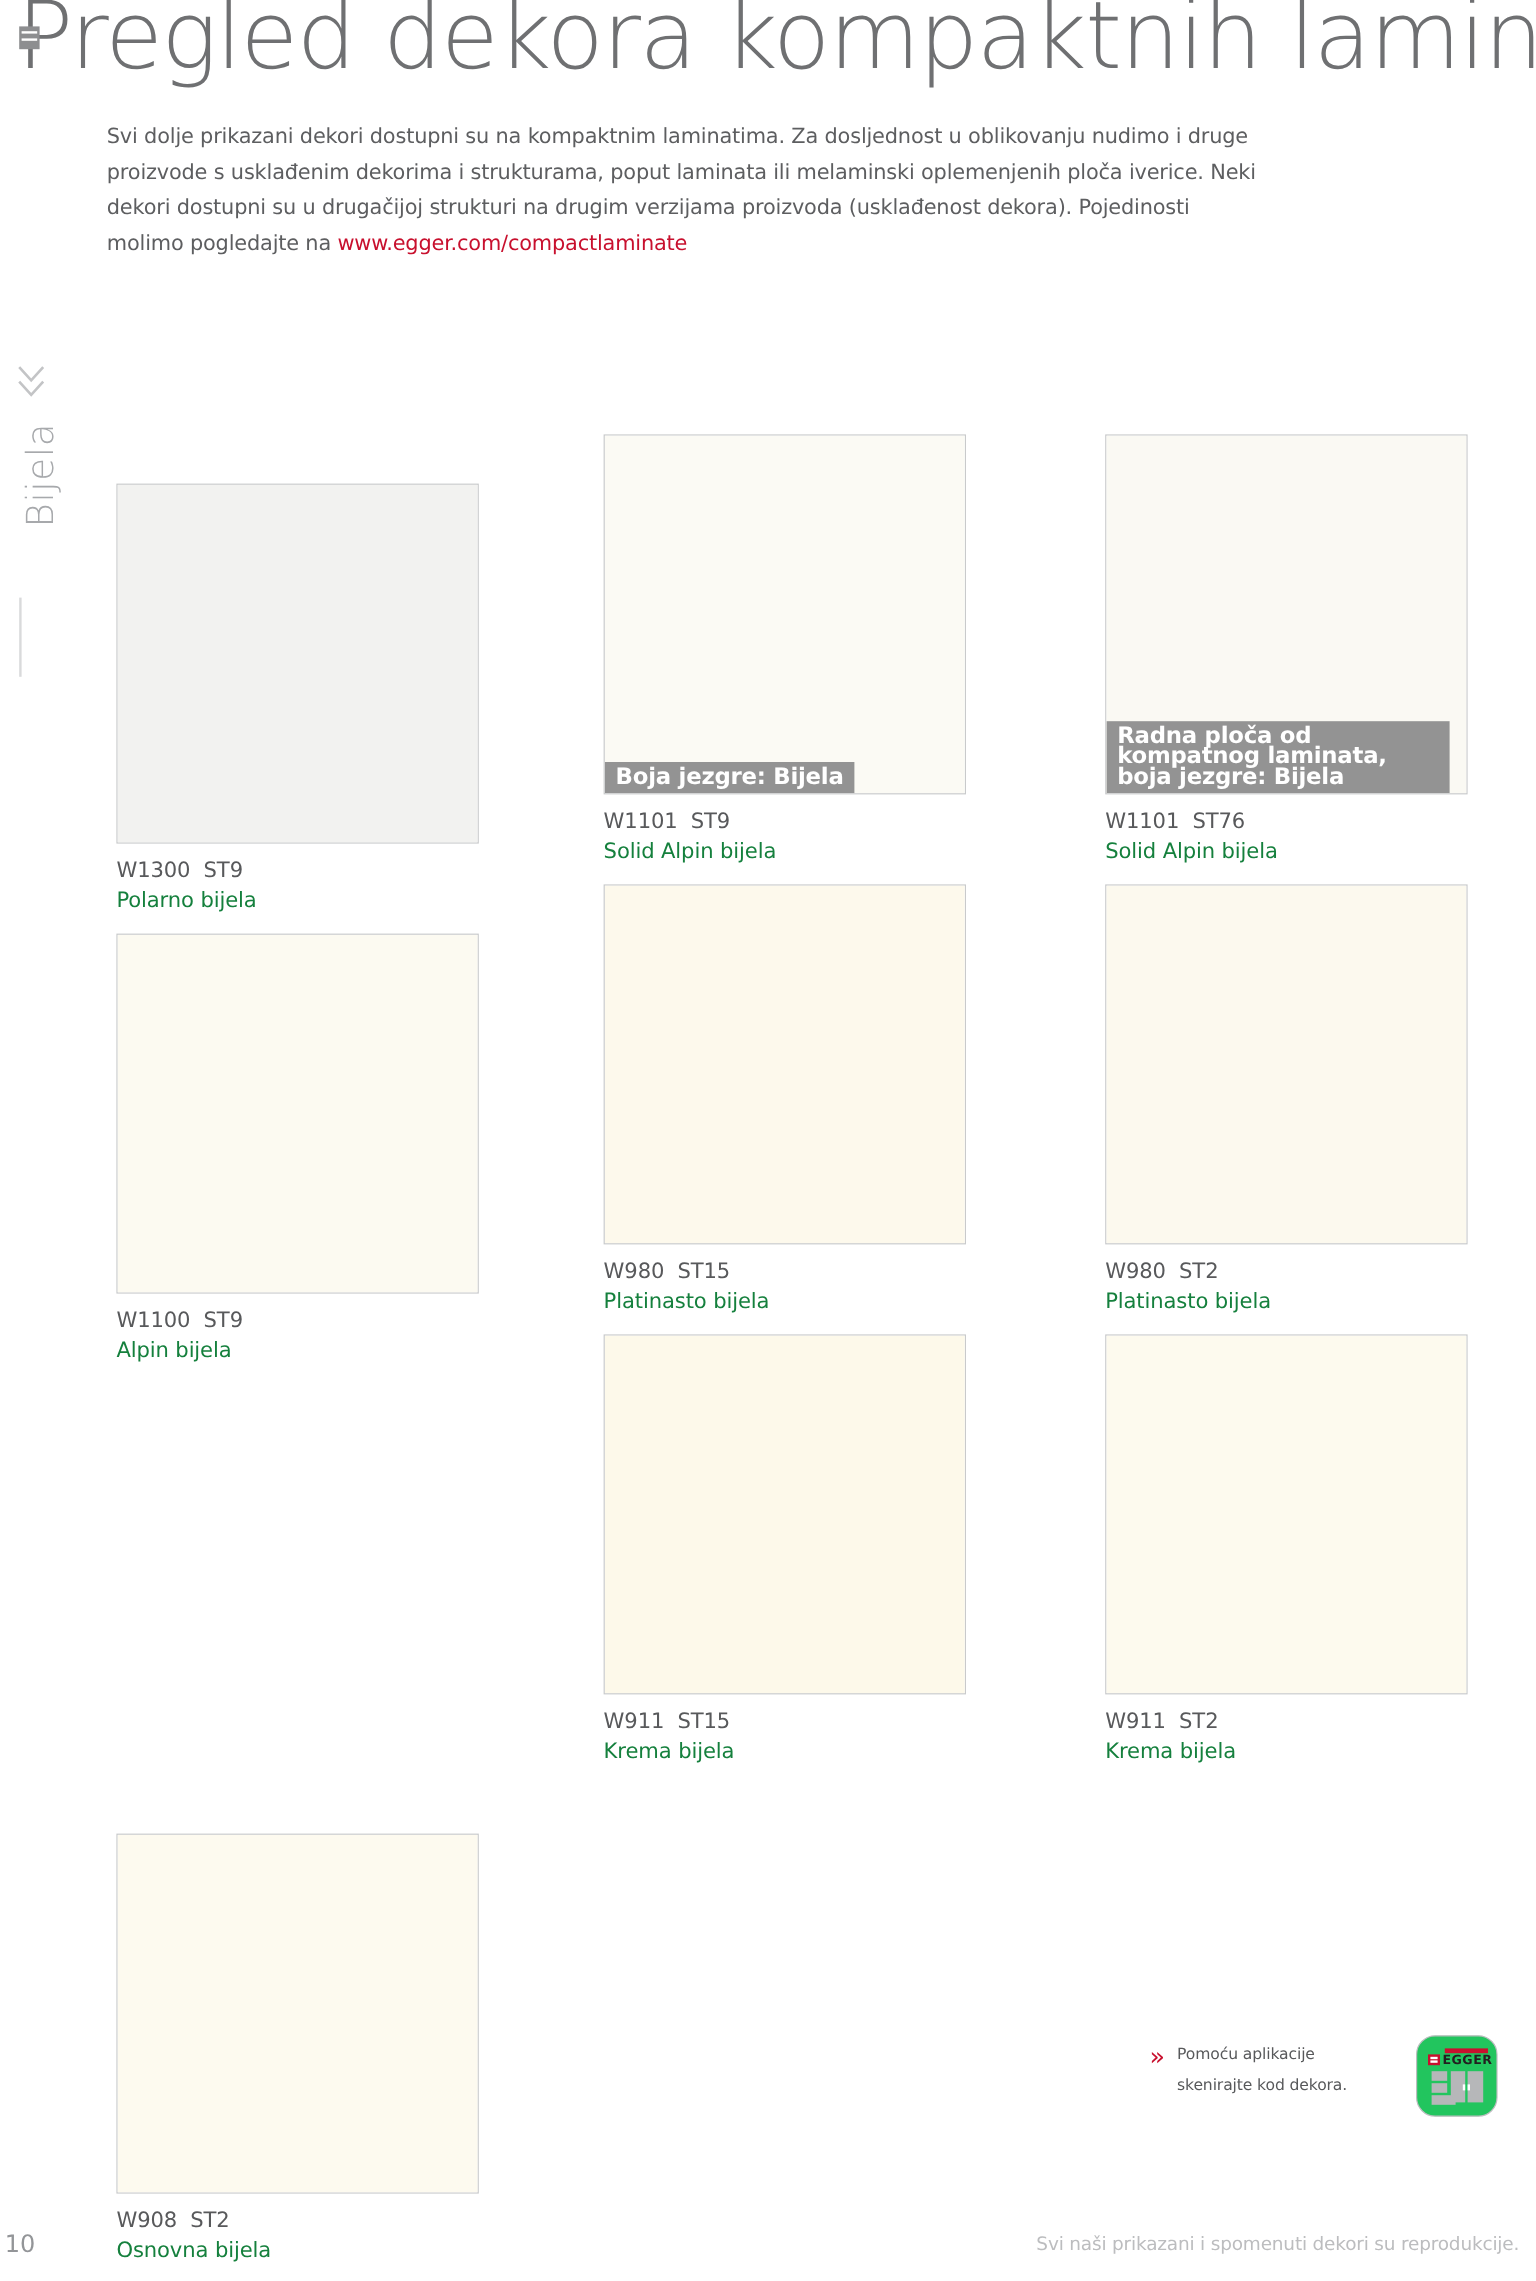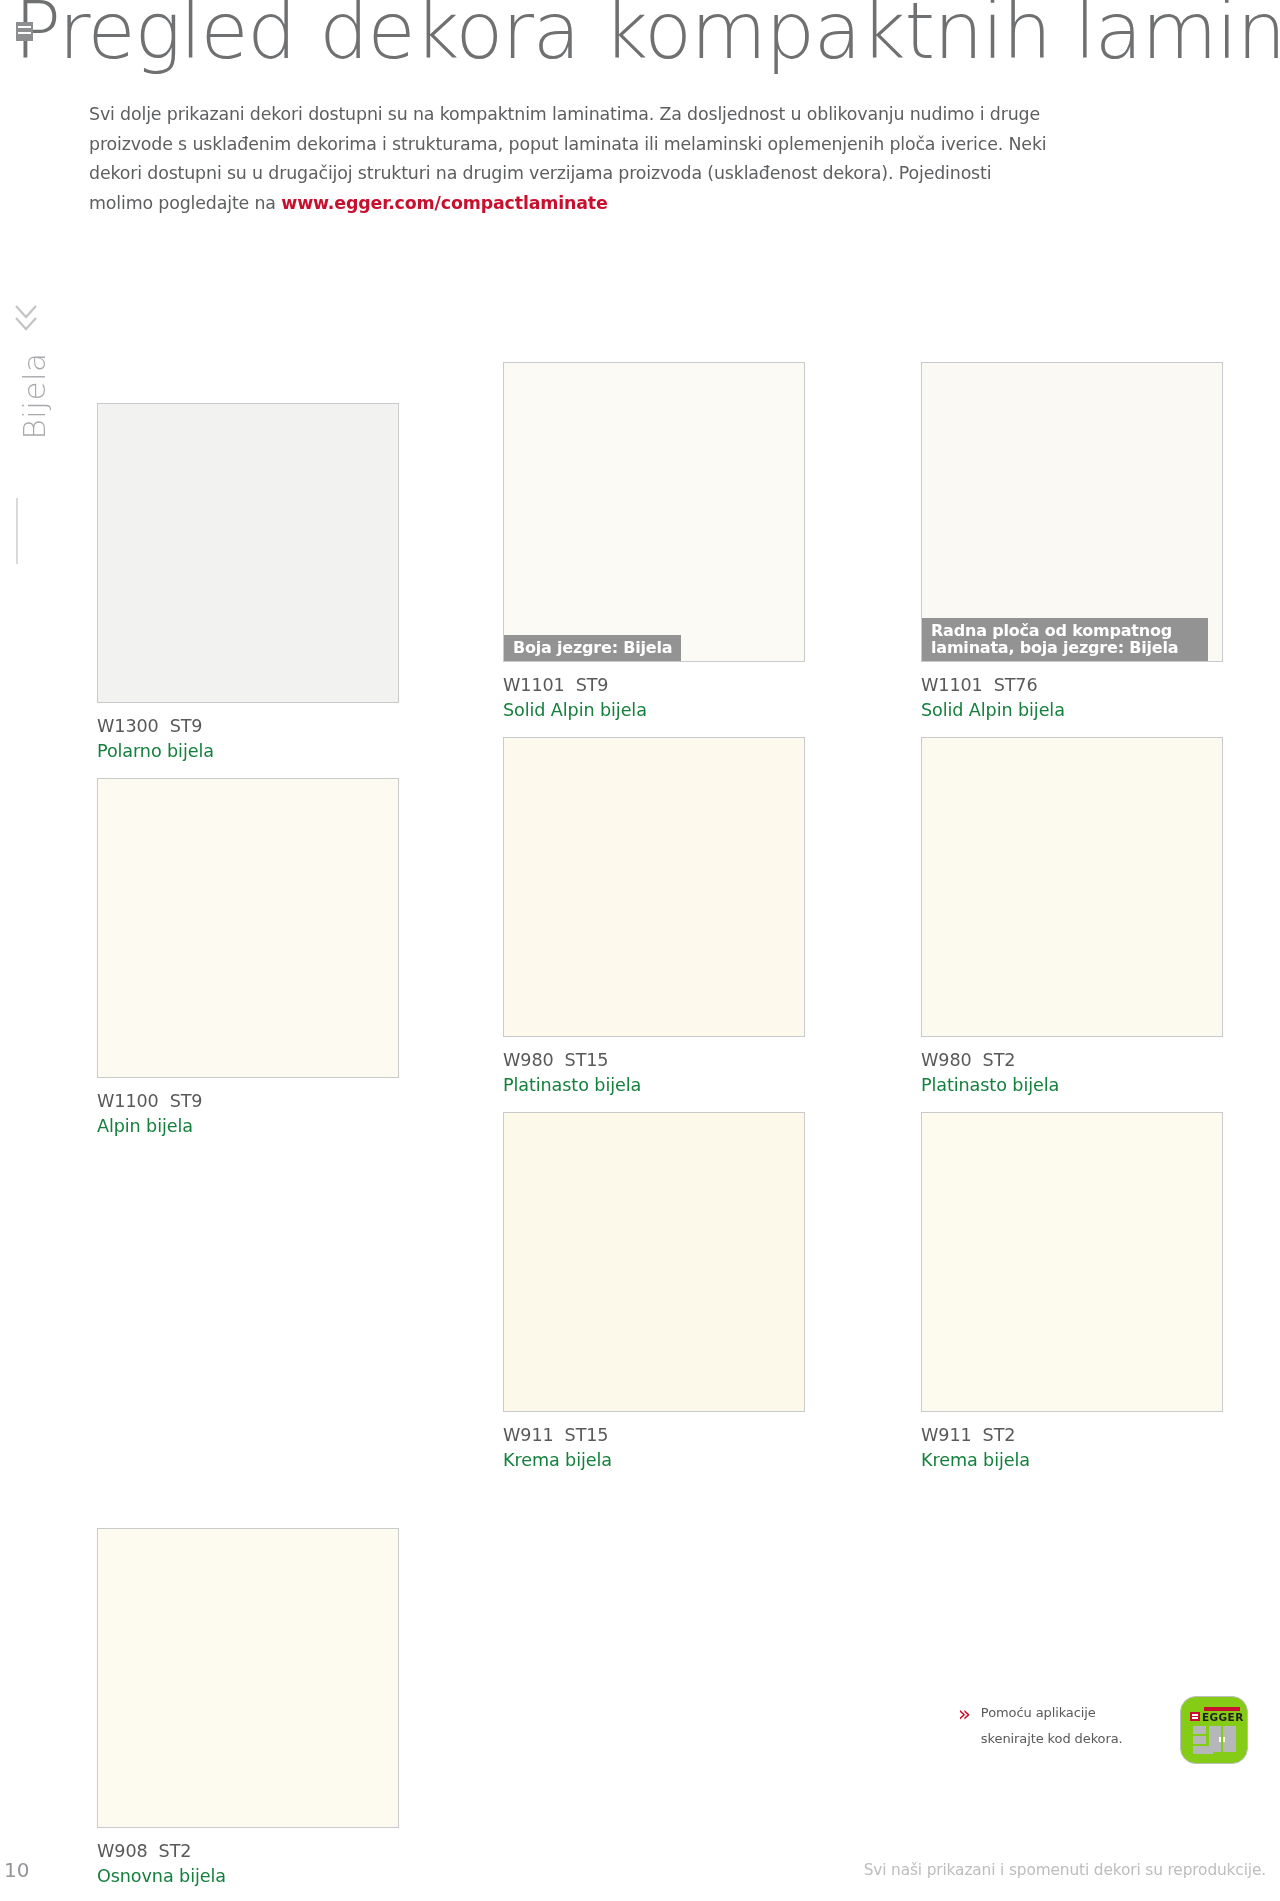--- a/index.html
+++ b/index.html
@@ -59,21 +59,21 @@
     width: 960px;
     font-size: 17.4px;
     line-height: 29.6px;
     color: #5d5e60;
     font-family: "DejaVu Sans", sans-serif;
     font-weight: 400;
     letter-spacing: -0.15px;
   }
   .intro .url {
     color: #c8102e;
-    font-weight: 700;
+    font-weight: 400;
   }
 
   
   .category-rail {
     position: absolute;
     left: 0px;
     top: 292px;
     width: 62px;
     height: 260px;
   }
@@ -141,21 +141,21 @@
     inset: 0;
   }
   .swatch-badge {
     position: absolute;
     left: 0;
     bottom: 0;
     background: #939393;
     color: #ffffff;
     font-family: "DejaVu Sans", sans-serif;
     font-weight: 700;
-    font-size: 16px;
+    font-size: 19px;
     line-height: 17px;
     letter-spacing: -0.2px;
     padding: 4px 9px 5px 9px;
     max-width: 290px;
     box-sizing: border-box;
     margin-top: 16px;
   }
   .swatch-badge.wide { width: 286px; }
 
   .swatch-code {
@@ -200,21 +200,21 @@
     letter-spacing: -0.1px;
   }
   .app-icon {
     position: absolute;
     left: 1180px;
     top: 1696px;
     width: 68px;
     height: 68px;
     border: 1.5px solid #bcbdbf;
     border-radius: 16px;
-    background: #84cc16;
+    background: #22c55e;
     box-sizing: border-box;
   }
   .app-icon .logo {
     position: absolute;
     left: 9px;
     top: 10px;
     width: 50px;
     height: 14px;
   }
   .app-icon .logo .lbar {

